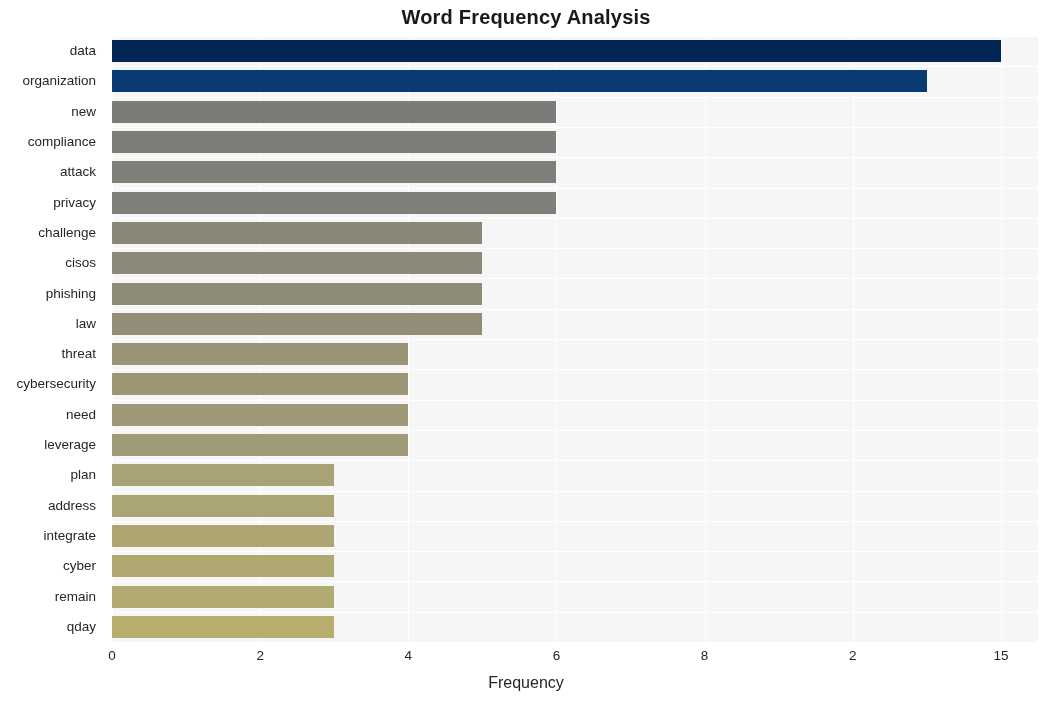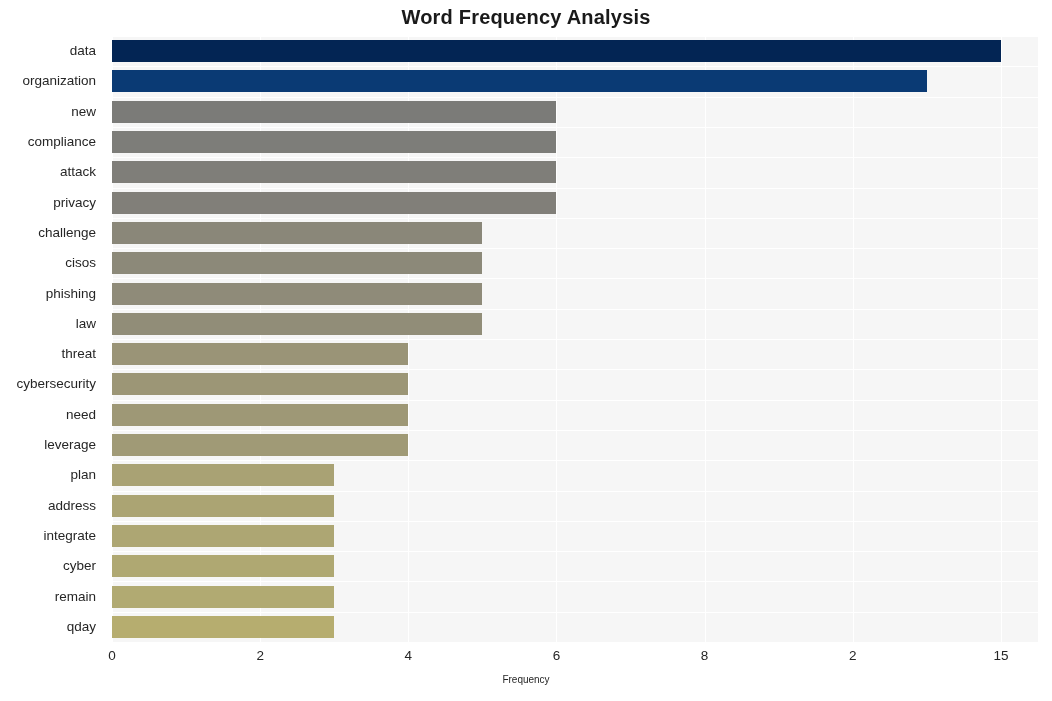--- a/index.html
+++ b/index.html
@@ -95,21 +95,21 @@
     font-size: 13.5px;
     color: #262626;
     white-space: nowrap;
   }
   #xaxis-title {
     position: absolute;
     left: 0;
     top: 674px;
     width: 1052px;
     text-align: center;
-    font-size: 10px;
+    font-size: 16px;
     color: #262626;
   }
 </style>
 </head>
 <body>
 
 <div id="figure">
 
   <div id="chart-title">Word Frequency Analysis</div>
 

